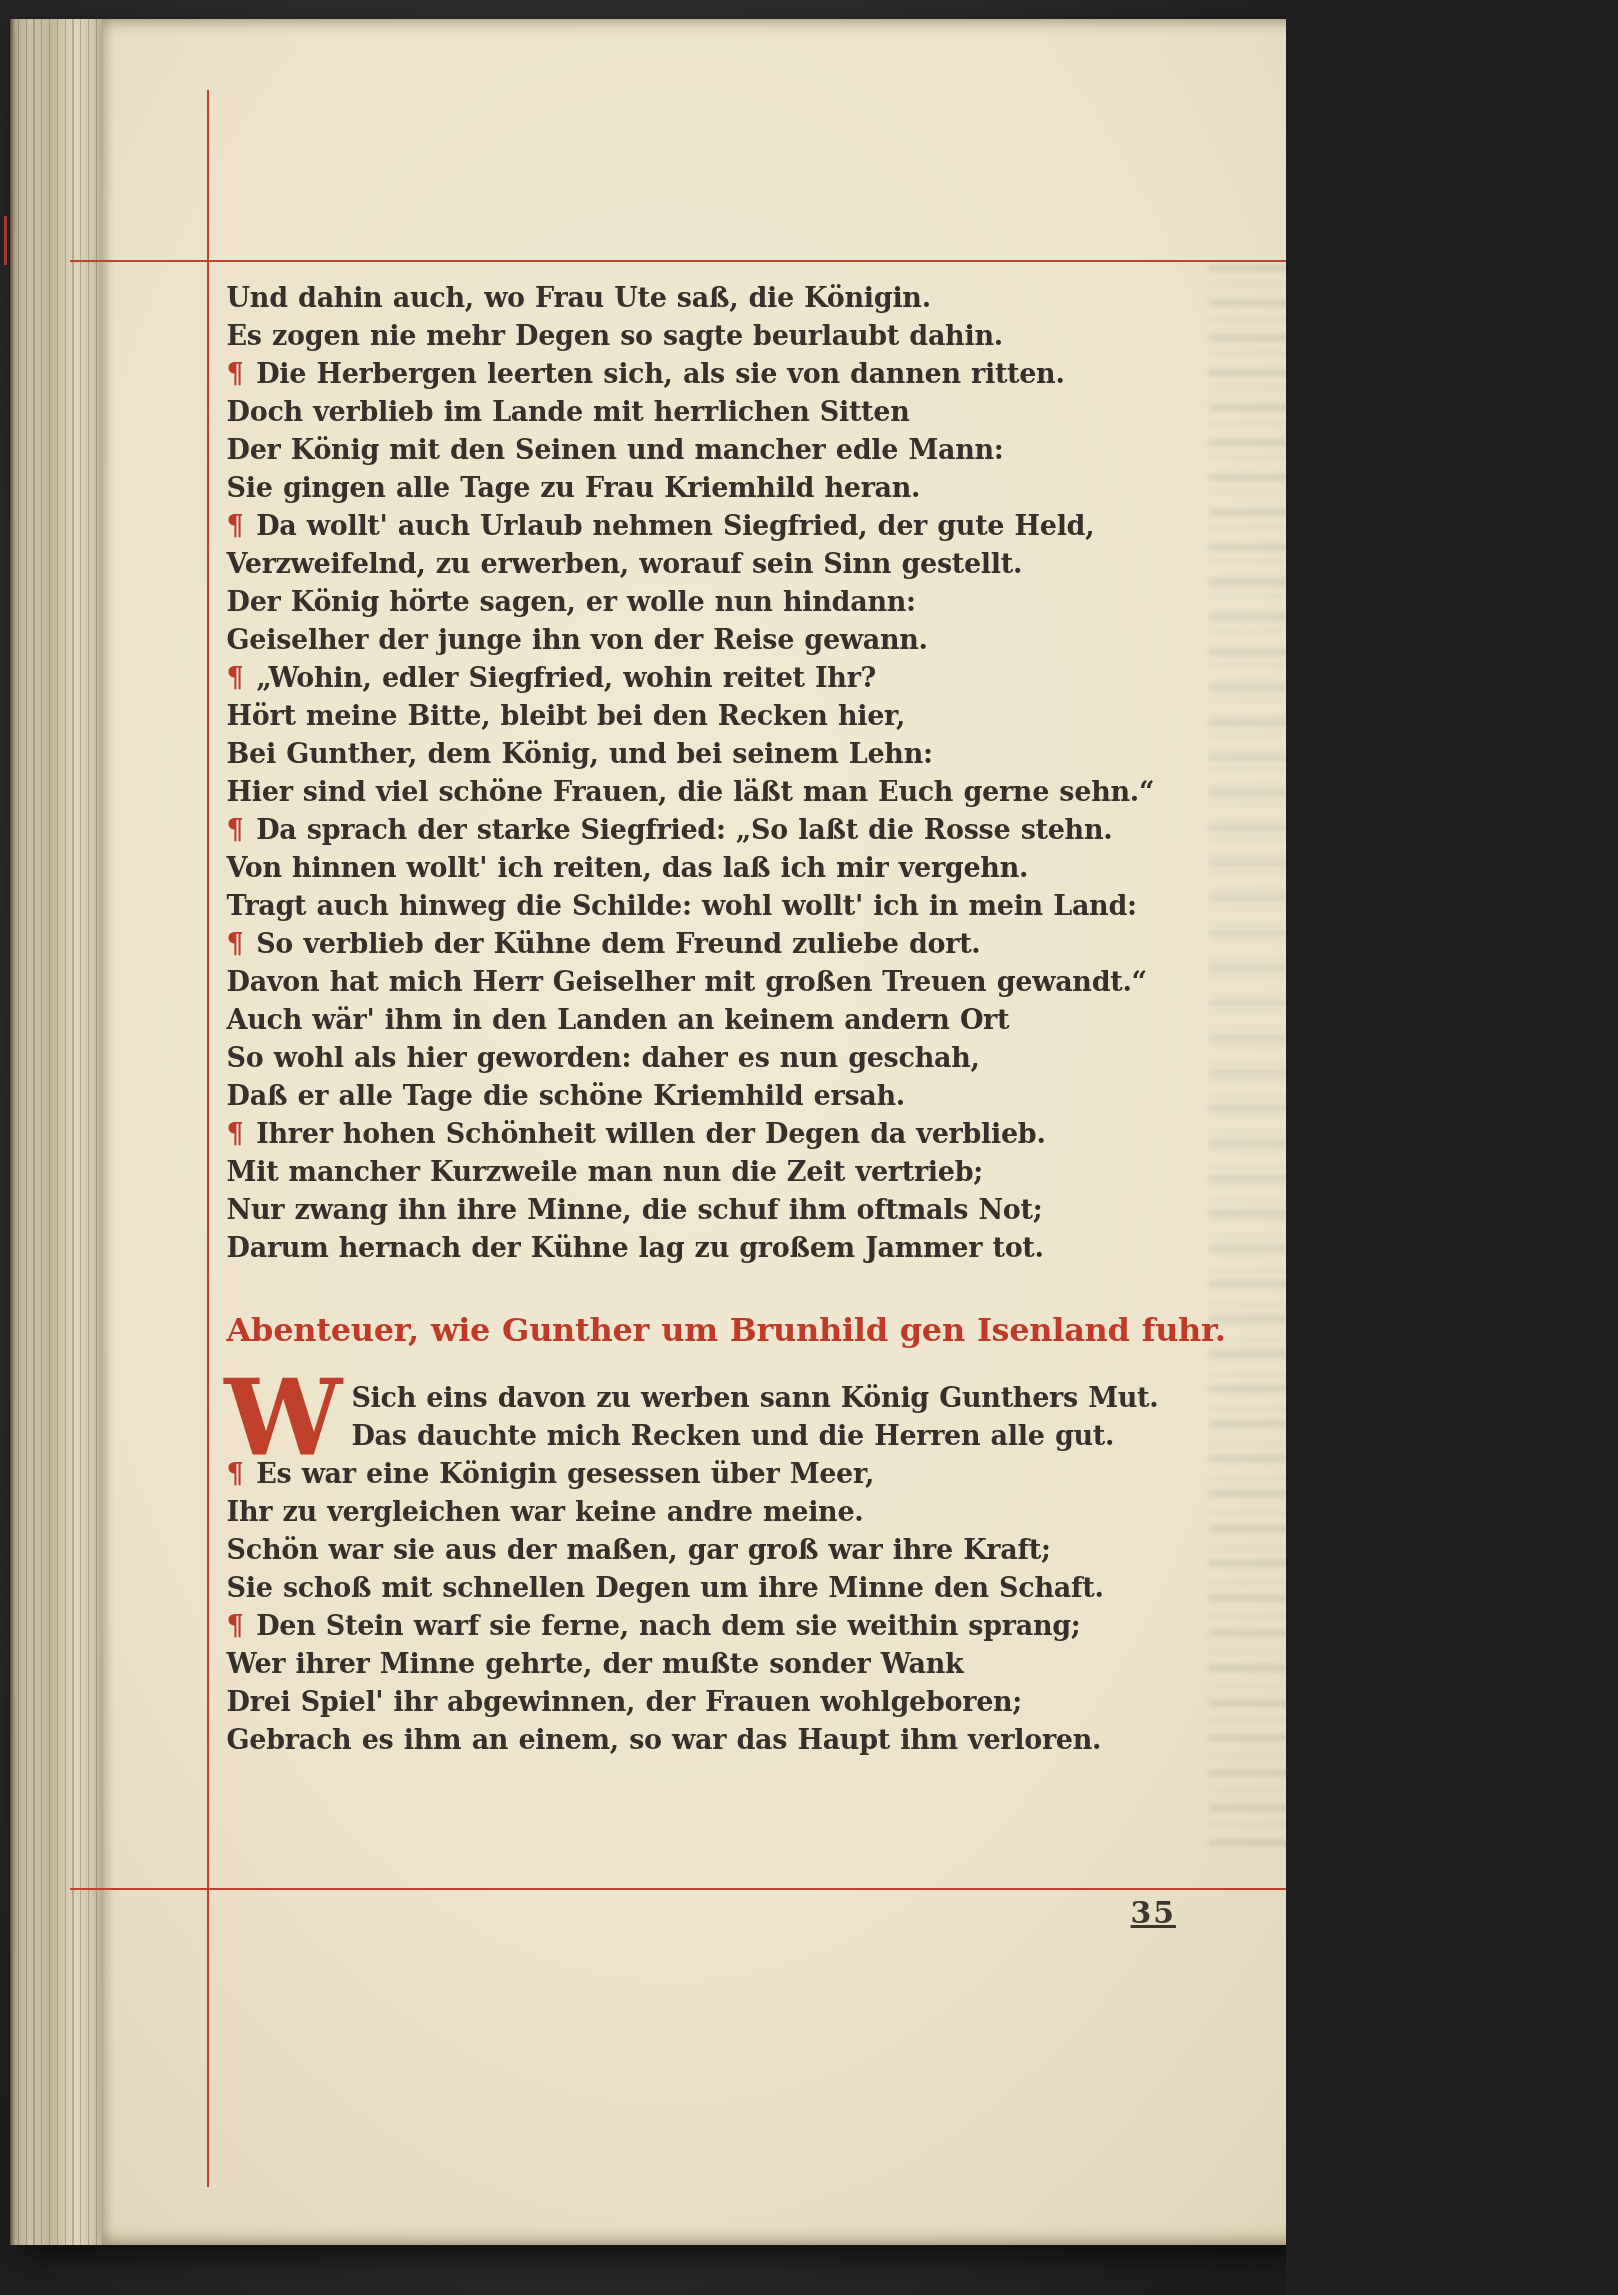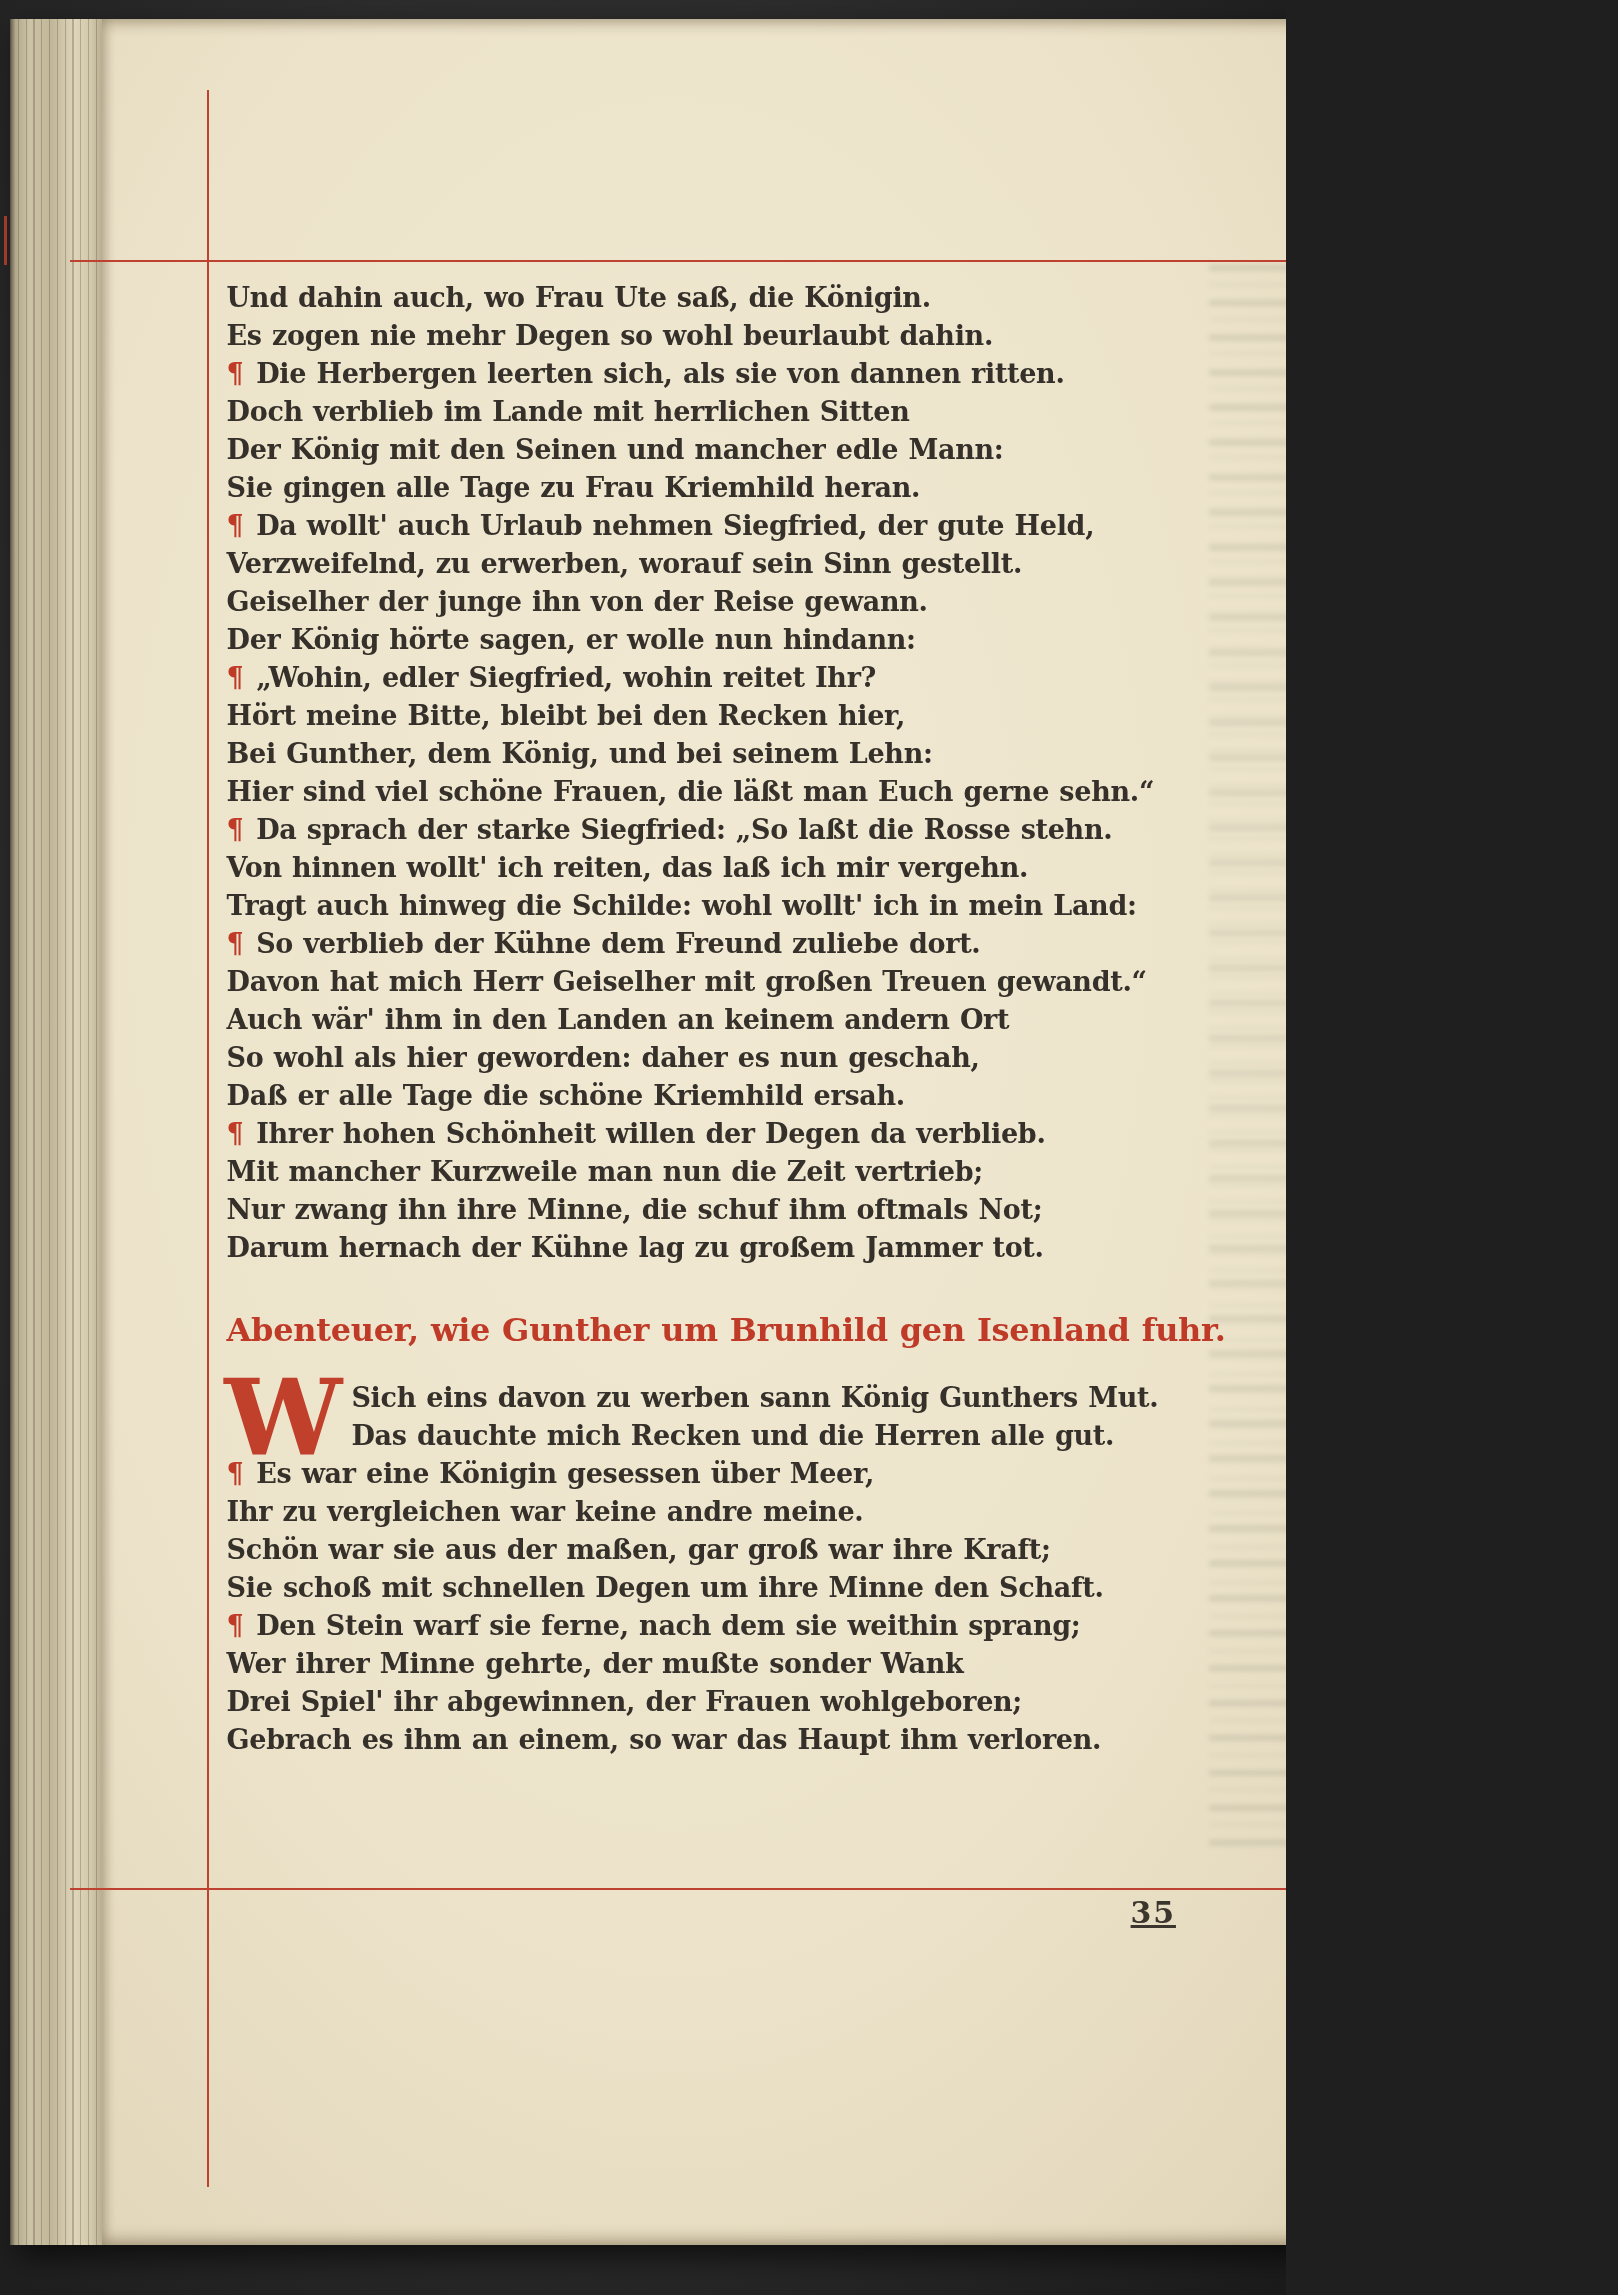--- a/index.html
+++ b/index.html
@@ -79,29 +79,29 @@
     <div class="page-edges"></div>
     <div class="edge-artifact"></div>
 
     <div class="page">
       <div class="ghost"></div>
 
       <div class="textblock">
 
         <div>
             <div class="line">Und dahin auch, wo Frau Ute saß, die Königin.</div>
-            <div class="line">Es zogen nie mehr Degen so wohl beurlaubt dahin.</div>
+            <div class="line">Es zogen nie mehr Degen so sagte beurlaubt dahin.</div>
             <div class="line"><span class="pilcrow">¶</span>&nbsp;Die Herbergen leerten sich, als sie von dannen ritten.</div>
             <div class="line">Doch verblieb im Lande mit herrlichen Sitten</div>
             <div class="line">Der König mit den Seinen und mancher edle Mann:</div>
             <div class="line">Sie gingen alle Tage zu Frau Kriemhild heran.</div>
             <div class="line"><span class="pilcrow">¶</span>&nbsp;Da wollt' auch Urlaub nehmen Siegfried, der gute Held,</div>
             <div class="line">Verzweifelnd, zu erwerben, worauf sein Sinn gestellt.</div>
+            <div class="line">Der König hörte sagen, er wolle nun hindann:</div>
             <div class="line">Geiselher der junge ihn von der Reise gewann.</div>
-            <div class="line">Der König hörte sagen, er wolle nun hindann:</div>
             <div class="line"><span class="pilcrow">¶</span>&nbsp;„Wohin, edler Siegfried, wohin reitet Ihr?</div>
             <div class="line">Hört meine Bitte, bleibt bei den Recken hier,</div>
             <div class="line">Bei Gunther, dem König, und bei seinem Lehn:</div>
             <div class="line">Hier sind viel schöne Frauen, die läßt man Euch gerne sehn.“</div>
             <div class="line"><span class="pilcrow">¶</span>&nbsp;Da sprach der starke Siegfried: „So laßt die Rosse stehn.</div>
             <div class="line">Von hinnen wollt' ich reiten, das laß ich mir vergehn.</div>
             <div class="line">Tragt auch hinweg die Schilde: wohl wollt' ich in mein Land:</div>
             <div class="line"><span class="pilcrow">¶</span>&nbsp;So verblieb der Kühne dem Freund zuliebe dort.</div>
             <div class="line">Davon hat mich Herr Geiselher mit großen Treuen gewandt.“</div>
             <div class="line">Auch wär' ihm in den Landen an keinem andern Ort</div>

